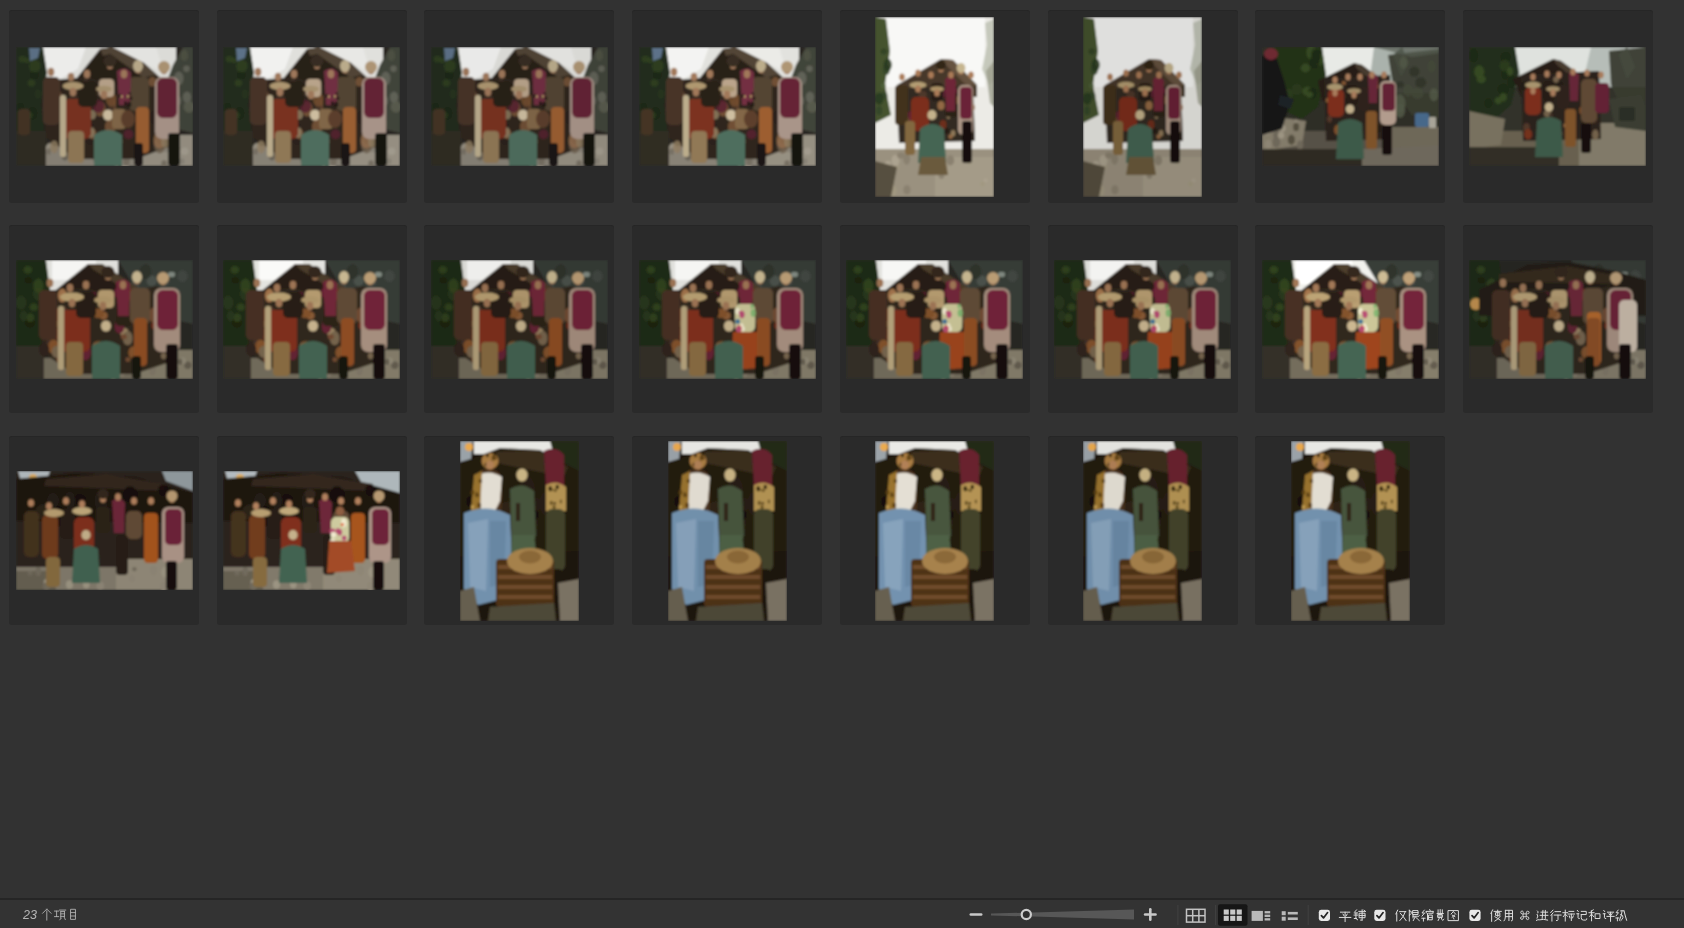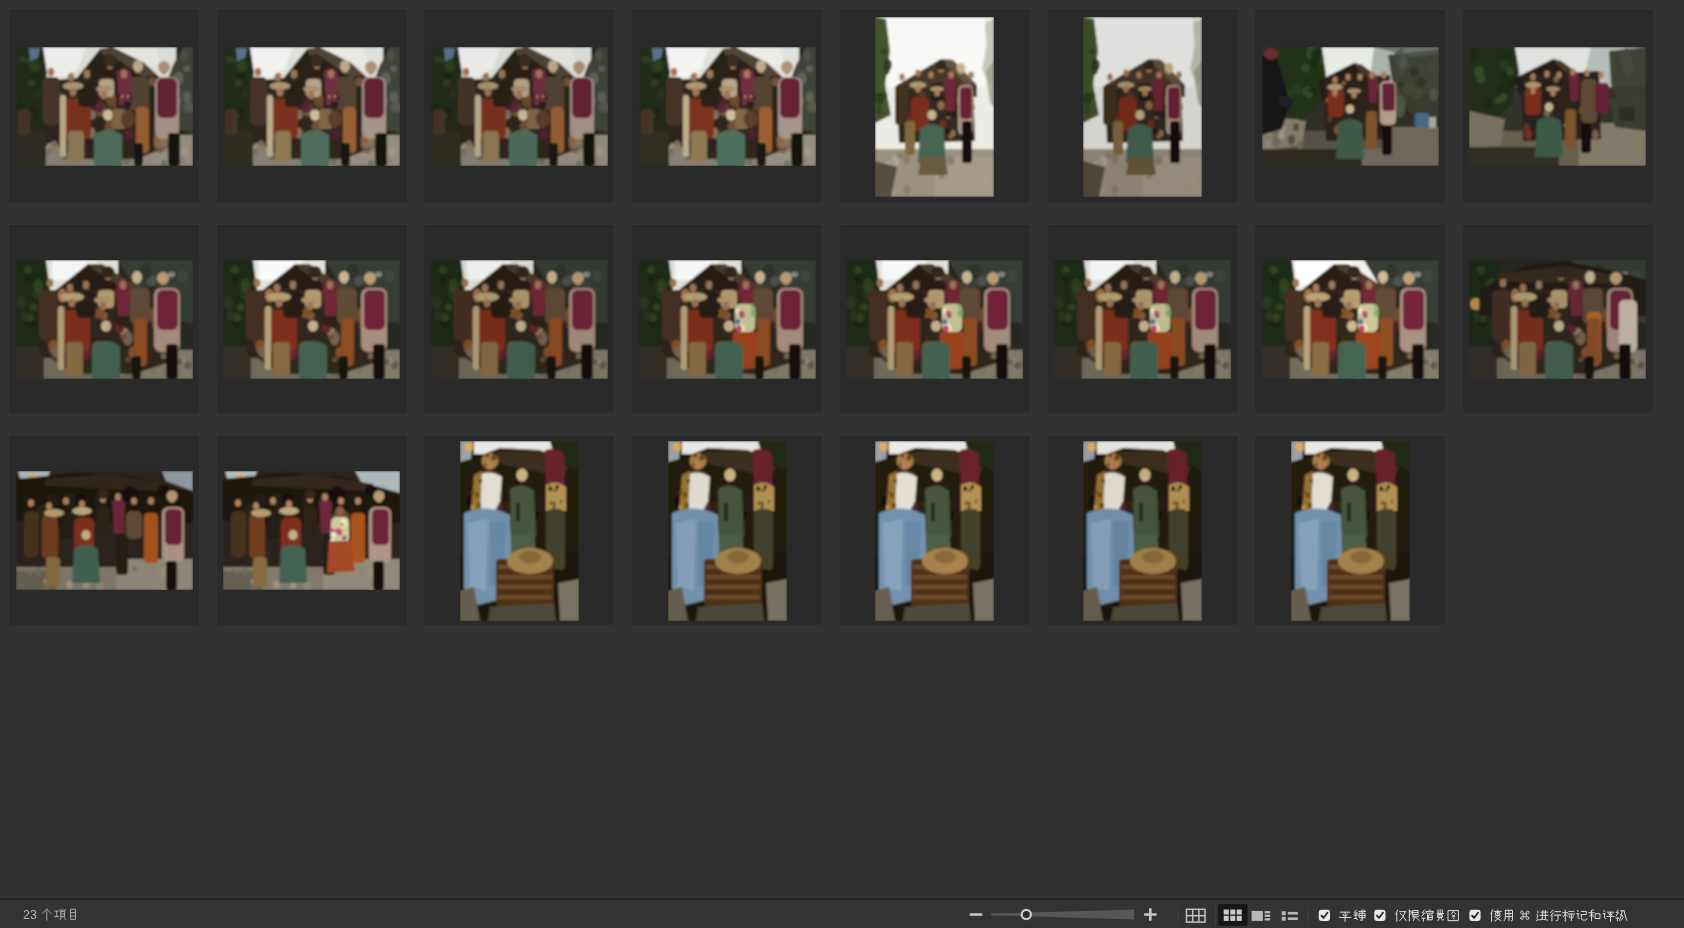--- a/index.html
+++ b/index.html
@@ -1,17 +1,17 @@
 <!DOCTYPE html>
 <html><head>
 <meta charset="utf-8">
 <style>
   html,body{margin:0;padding:0;width:1684px;height:928px;overflow:hidden;
     background:#323232;font-family:"Liberation Sans",sans-serif;}
-  #stage{position:absolute;left:0;top:0;width:1684px;height:928px;}
+  #stage{position:absolute;left:0;top:0;width:1684px;height:928px;font-style:italic;}
   .cell{position:absolute;width:190px;background:#2a2a2a;border-radius:3px;
     box-shadow:inset 0 1px 0 #262626;}
   .ph{position:absolute;display:block;}
   #bar{position:absolute;left:0;top:900px;width:1684px;height:28px;background:#333333;}
   #bartop{position:absolute;left:0;top:898px;width:1684px;height:2px;background:#252525;}
   #barsvg{position:absolute;left:0;top:900px;width:1684px;height:28px;}
 </style>
 </head>
 <body>
 <div id="stage">

